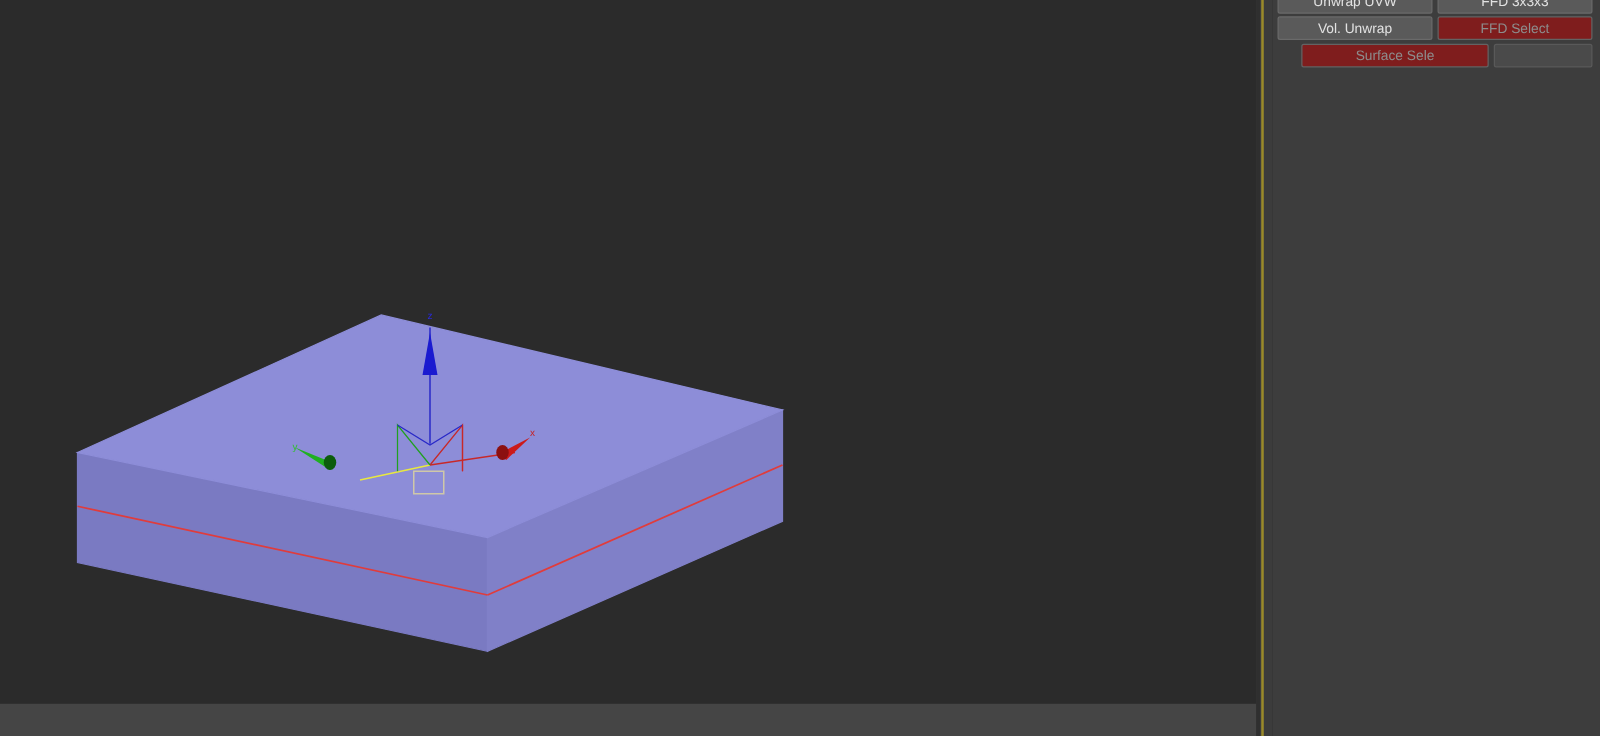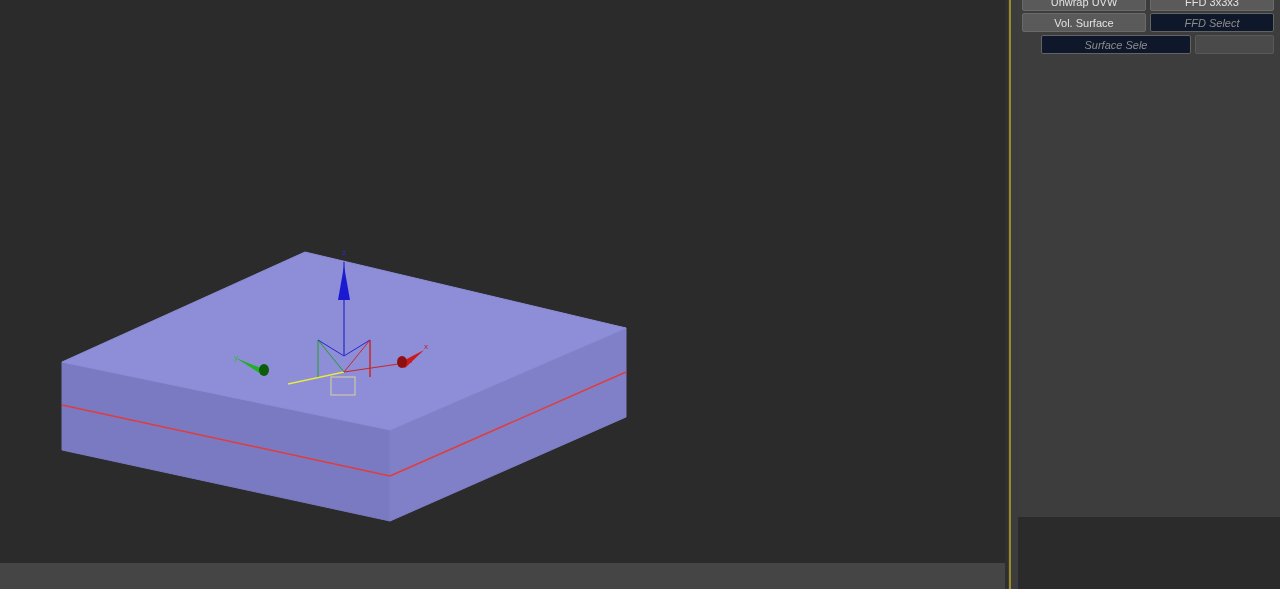--- a/index.html
+++ b/index.html
@@ -33,32 +33,32 @@
     position:absolute; left:0; top:0; width:3px; height:100%;
     background:#2f2f2f;
   }
   #panel-divider .yellow-line {
     position:absolute; left:4px; top:0; width:2px; height:100%;
     background:#9a8a2a;
   }
 
   
   #command-panel {
-    position:absolute; left:1018px; top:0; width:262px; height:517px;
+    position:absolute; left:1018px; top:0; width:262px; height:589px;
     background:#3d3d3d;
   }
 
   
   .mod-btn-row { position:absolute; left:4px; width:252px; display:flex; gap:4px; }
   .mod-btn {
     flex:1 1 0; height:19px; line-height:19px; text-align:center;
     background:#5a5a5a; border:1px solid #6a6a6a; border-radius:2px;
     color:#e2e2e2; font-size:11px; overflow:hidden; white-space:nowrap;
   }
-  .mod-btn.disabled { color:#8d8d8d; background:#0f172a; border-color:#636363;font-style:italic; }
+  .mod-btn.disabled { color:#8d8d8d; background:#7f1d1d; border-color:#636363; }
   .mod-btn.narrow { flex:0 0 150px;margin-left:19px; }
   .mod-btn.blank { background:#4a4a4a; border:1px solid #595959; }
 </style>
 </head>
 <body>
 
 <div id="app">
 
   <div id="viewport">
     <svg width="1005" height="563" viewBox="0 0 1005 563">
@@ -104,21 +104,21 @@
     <div class="yellow-line"></div>
   </div>
 
   <div id="command-panel">
 
     <div class="mod-btn-row" style="top:-8px;">
       <div class="mod-btn">Unwrap UVW</div>
       <div class="mod-btn">FFD 3x3x3</div>
     </div>
     <div class="mod-btn-row" style="top:13px;">
-      <div class="mod-btn">Vol. Surface</div>
+      <div class="mod-btn">Vol. Unwrap</div>
       <div class="mod-btn disabled">FFD Select</div>
     </div>
     <div class="mod-btn-row" style="top:35px;">
       <div class="mod-btn disabled narrow">Surface Sele</div>
       <div class="mod-btn blank"></div>
     </div>
 
   </div>
 </div>
 

